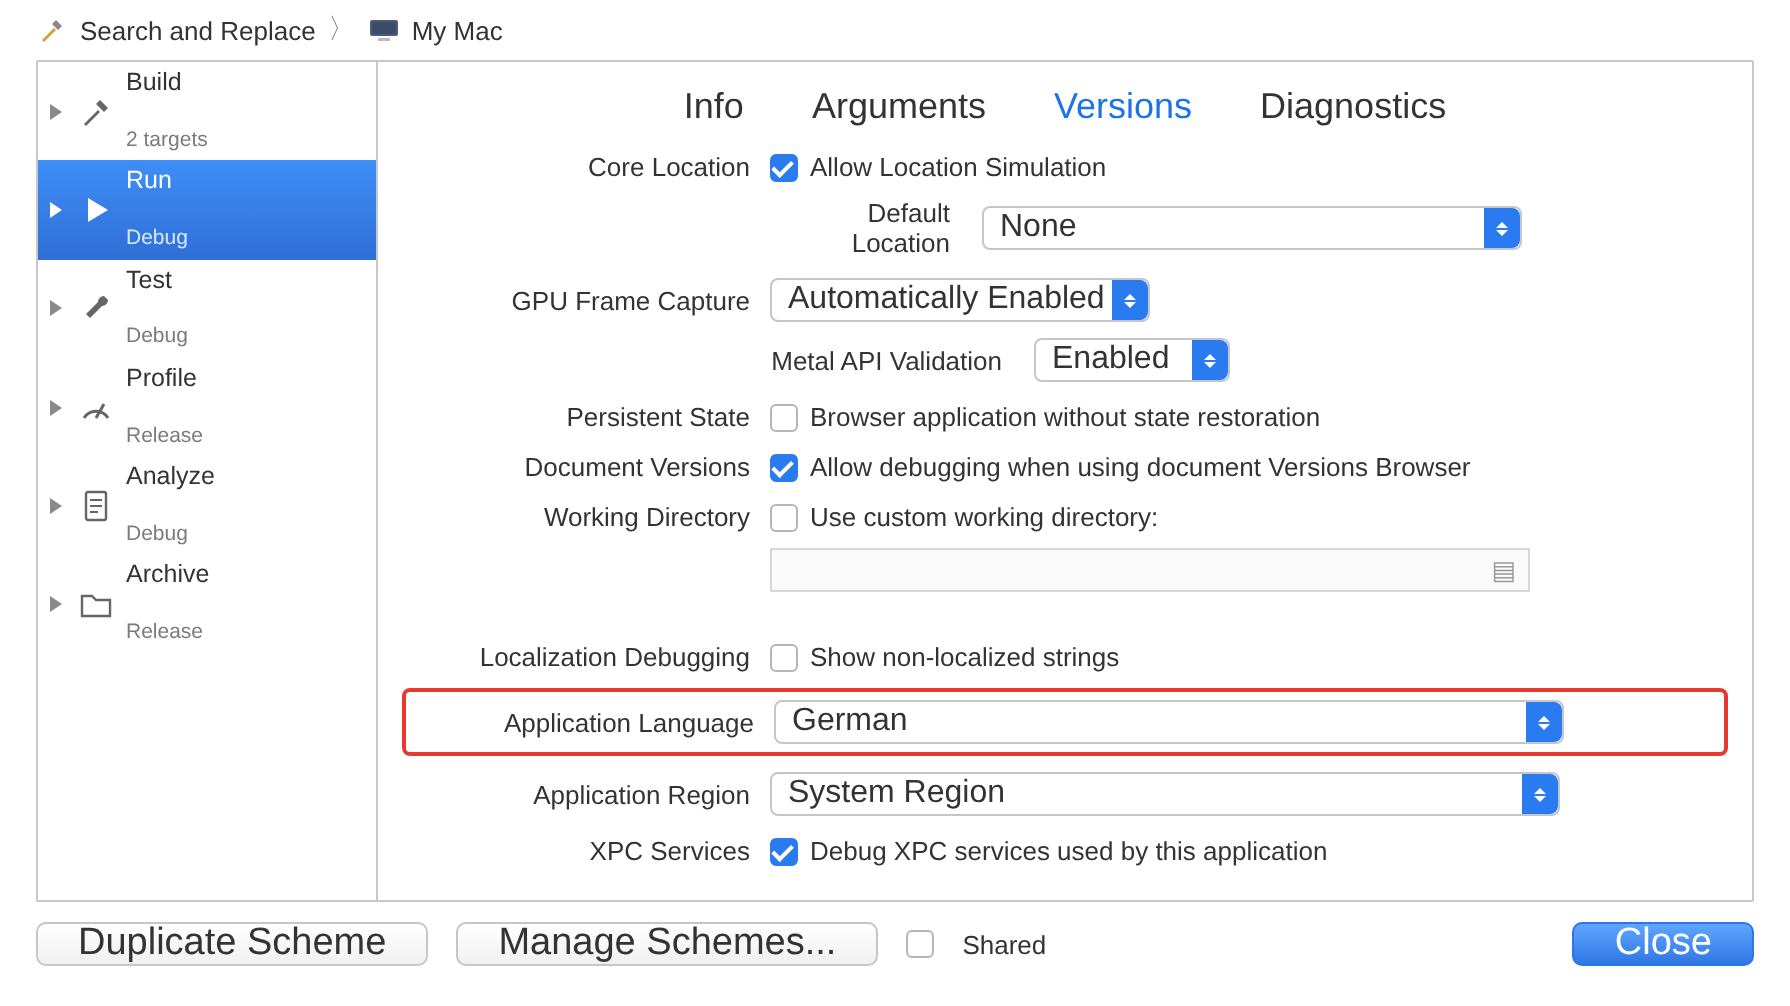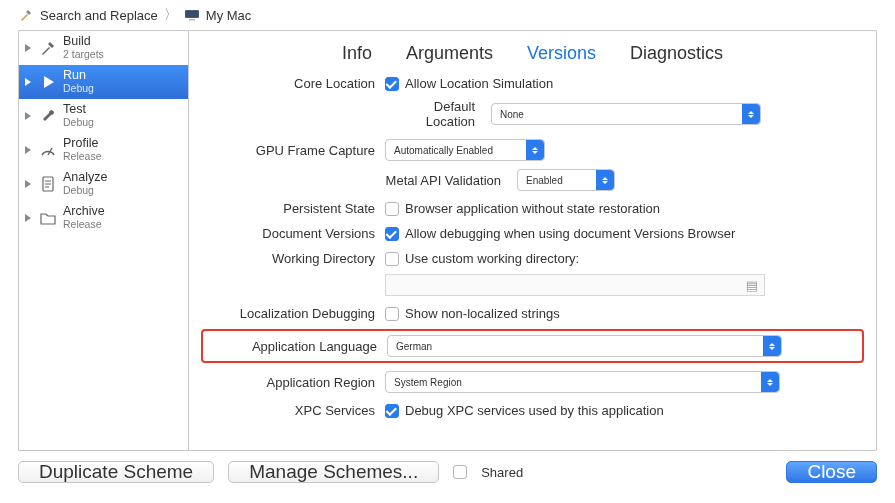--- a/index.html
+++ b/index.html
@@ -8,36 +8,36 @@
 .bc-icon { width: 16px; height: 16px; display: inline-flex; align-items: center; justify-content: center; }
 .bc-sep { color: #888; font-size: 14px; }
 .panel-frame { border: 1px solid #c8c8c8; margin: 0 18px; border-radius: 1px; height: 421px; display: flex; background: #fff; }
 .sidebar { width: 170px; border-right: 1px solid #c8c8c8; background: #fff; }
 .sb-item { display: flex; align-items: center; padding: 4px 6px 4px 4px; min-height: 34px; gap: 4px; }
 .sb-item.selected { background: #1a73e8; background: linear-gradient(#3e8ef7,#2f6fd6); color: #fff; }
 .sb-item.selected .sb-sub { color: #dbe9ff; }
 .sb-disclosure { width: 10px; height: 10px; display: inline-block; }
 .sb-disclosure svg { display: block; }
 .sb-pict { width: 22px; height: 22px; display: inline-flex; align-items: center; justify-content: center; }
-.sb-text { display: flex; flex-direction: column; line-height: 1.1; }
+.sb-text { display: flex; flex-direction: column; line-height: 1.1; gap: 16px; }
 .sb-title { font-size: 12.5px; }
 .sb-sub { font-size: 10.5px; color: #7b7b7b; }
 .main { flex: 1; display: flex; flex-direction: column; }
 .tabs { display: flex; justify-content: center; gap: 34px; padding: 12px 0 10px 0; font-size: 18px; }
 .tab { color: #333; cursor: default; }
 .tab.active { color: #1a73e8; }
 .form { padding: 2px 18px 6px 18px; }
 .row { display: flex; align-items: center; margin-bottom: 8px; }
 .row .label { width: 178px; text-align: right; padding-right: 10px; font-size: 13px; color: #333; white-space: nowrap; }
 .row .ctrl { flex: 1; display: flex; align-items: center; gap: 6px; }
 .sublabel { width: 100px; text-align: right; padding-right: 10px; font-size: 13px; color: #333; }
 .chk { width: 14px; height: 14px; border: 1px solid #b5b5b5; border-radius: 3px; display: inline-flex; align-items: center; justify-content: center; background: #fff; }
 .chk.on { background: #2a7bf0; border-color: #2a7bf0; }
 .chk.on::after { content: ""; width: 8px; height: 4px; border-left: 2px solid #fff; border-bottom: 2px solid #fff; transform: rotate(-45deg) translate(0,-1px); }
-.sel { position: relative; background: #fff; border: 1px solid #c6c6c6; border-radius: 4px; height: 22px; display: flex; align-items: center; padding: 0 22px 0 8px; font-size: 10px; color: #333; min-width: 80px; }
+.sel { position: relative; background: #fff; border: 1px solid #c6c6c6; border-radius: 4px; height: 22px; display: flex; align-items: center; padding: 0 22px 0 8px; font-size: 16px; color: #333; min-width: 80px; }
 .sel-arrows { position: absolute; right: 0; top: 0; bottom: 0; width: 18px; border-top-right-radius: 4px; border-bottom-right-radius: 4px; background: #2a7bf0; display: flex; flex-direction: column; align-items: center; justify-content: center; gap: 1px; }
 .sel-arrows span { width: 0; height: 0; border-left: 3px solid transparent; border-right: 3px solid transparent; }
 .sel-arrows .up { border-bottom: 3px solid #fff; }
 .sel-arrows .dn { border-top: 3px solid #fff; }
 .text-input { flex: 1; border: 1px solid #d7d7d7; height: 22px; background: #fafafa; border-radius: 0; position: relative; max-width: 380px; }
 .input-icon { position: absolute; right: 6px; top: 50%; transform: translateY(-50%); color: #9a9a9a; font-size: 13px; }
 .hilite { border: 2px solid #e63a2e; border-radius: 4px; padding: 4px 6px; margin-left: -6px; margin-right: -6px; }
 .bottom-bar { display: flex; align-items: center; padding: 10px 18px; gap: 14px; }
 .btn { background: linear-gradient(#fff,#f0f0f0); border: 1px solid #c6c6c6; border-radius: 5px; height: 22px; display: flex; align-items: center; justify-content: center; font-size: 19px; color: #333; padding: 0 20px; min-width: 150px; }
 .btn-primary { background: linear-gradient(#5fa6ff,#2f76e6); border-color: #2f76e6; color: #fff; min-width: 78px; padding: 0 20px; }
@@ -242,21 +242,21 @@
           <span class="chk"></span>
           <span>Use custom working directory:</span>
         </div>
       </div>
       <div class="row-sub">
         <div class="text-input">
           <span class="input-icon">▤</span>
         </div>
       </div>
 
-      <div class="row" style="margin-top:10px;">
+      <div class="row" style="margin-top:25px;">
         <div class="label">Localization Debugging</div>
         <div class="ctrl">
           <span class="chk"></span>
           <span>Show non-localized strings</span>
         </div>
       </div>
 
       <div class="hilite">
         <div class="row" style="margin-bottom:0;">
           <div class="label">Application Language</div>

